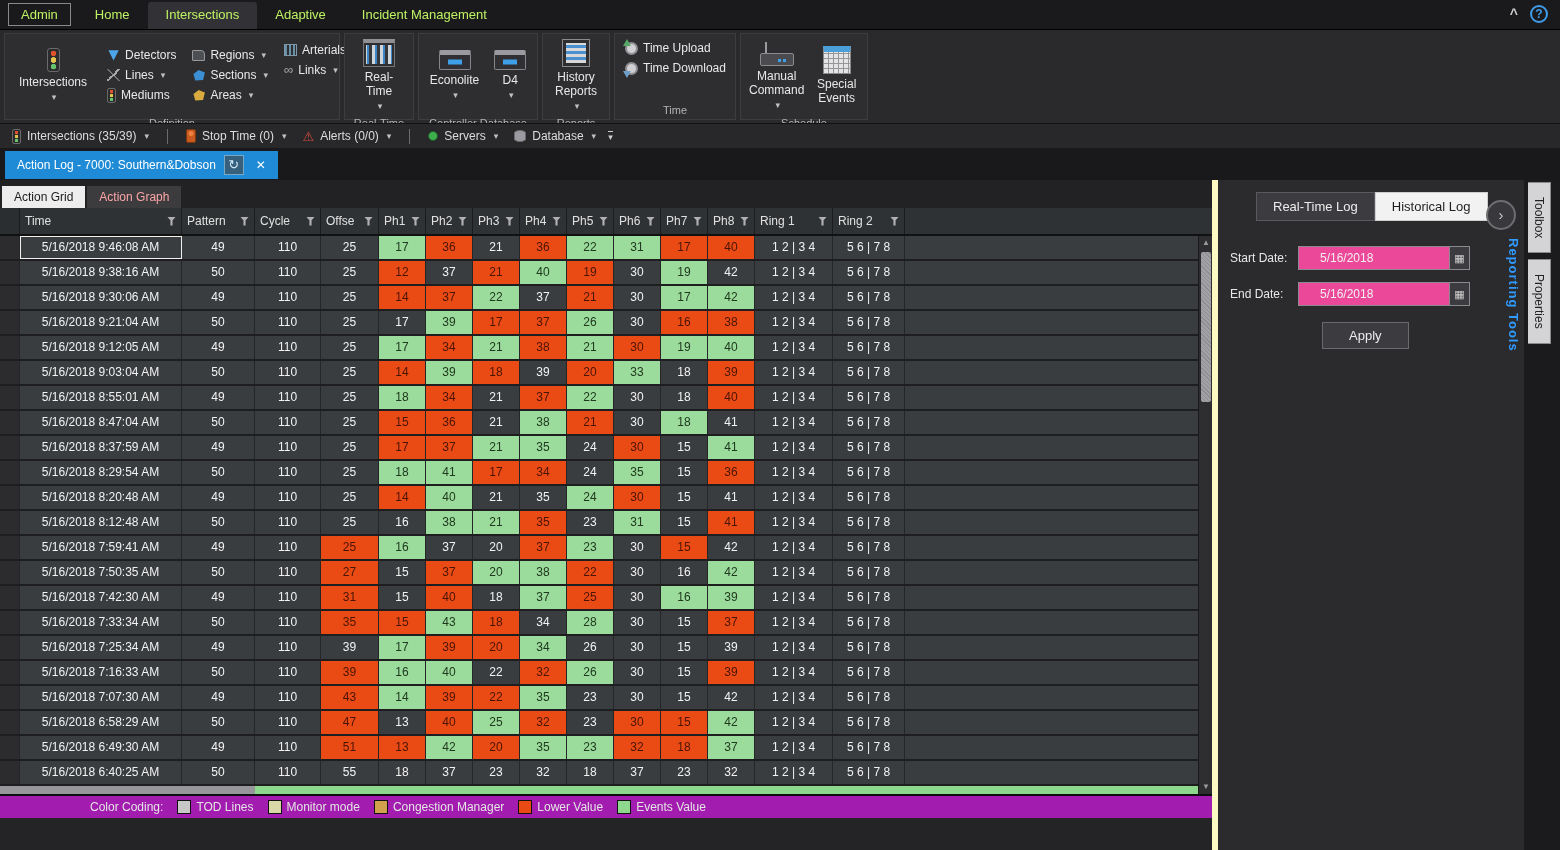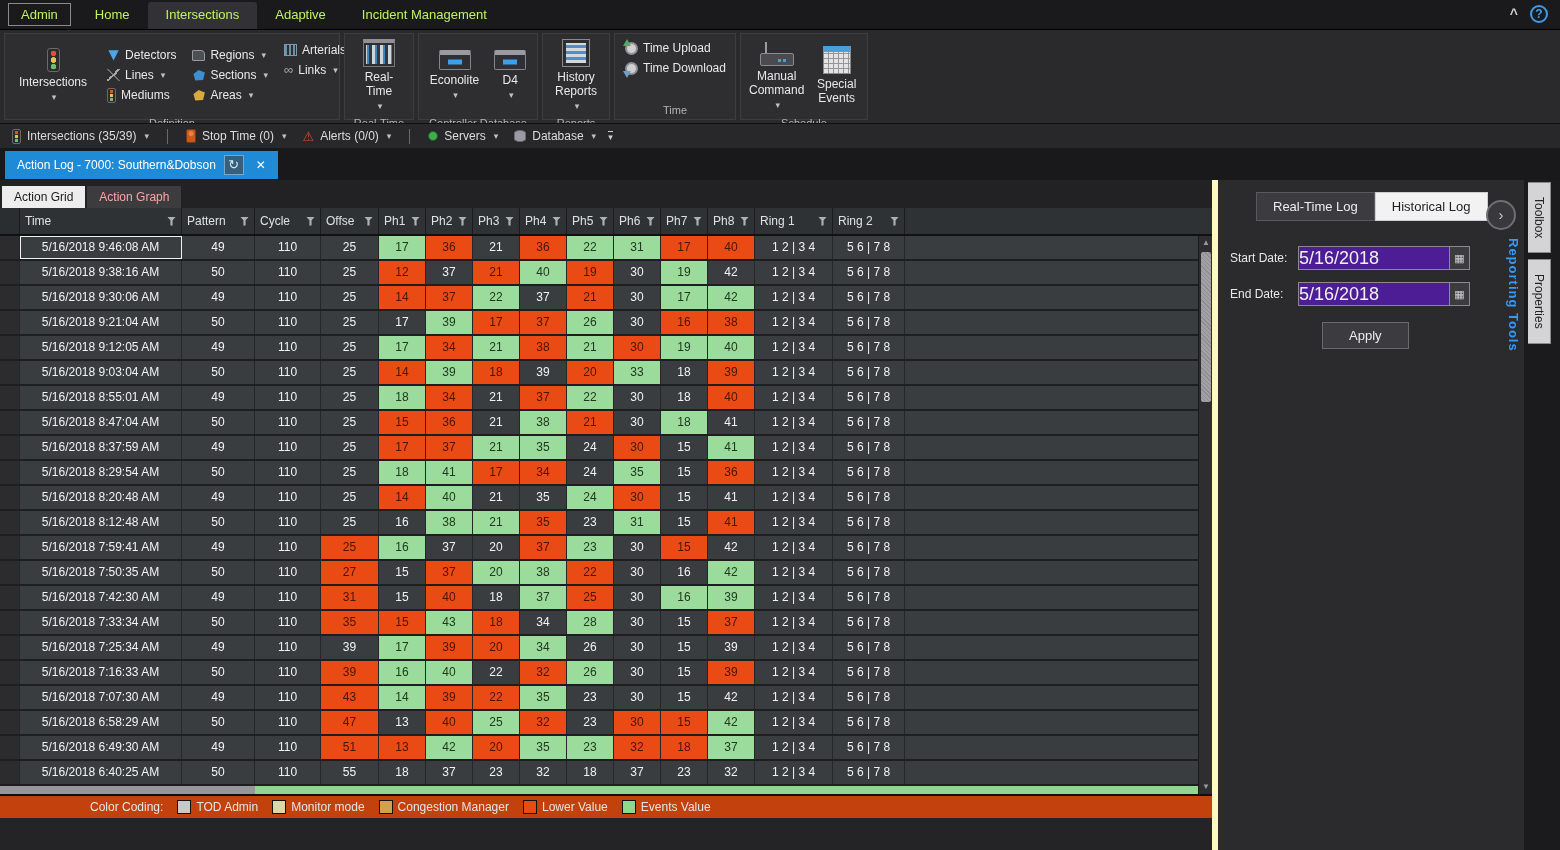--- a/index.html
+++ b/index.html
@@ -141,35 +141,35 @@
   #vscroll { position:absolute; right:0; top:0; width:14px; height:558px; background:#2e2e31; border-left:1px solid #1a1a1c; }
   .sarrow { width:14px; height:14px; color:#9a9a9e; font-size:8px; text-align:center; line-height:14px; }
   .sthumb { position:absolute; top:16px; left:2px; width:10px; height:150px; background:#a2a2a6;
     background-image:repeating-linear-gradient(45deg,rgba(0,0,0,.12) 0 1px,transparent 1px 3px); border-radius:2px; }
   .sarrow.down { position:absolute; bottom:0; }
 
   
   #sliver { height:8px; display:flex; }
   .sl-gray { width:255px; background:#97979b; }
   .sl-green { flex:1; background:#8ed88e; margin-right:14px; }
-  #legend { height:24px; background:#c2410c; border-top:2px solid #0e0e10; display:flex; align-items:center;
+  #legend { height:24px; background:#a21caf; border-top:2px solid #0e0e10; display:flex; align-items:center;
     gap:14px; padding:0 10px 0 90px; color:#e4e4e4; }
   .lgitem { display:flex; align-items:center; gap:5px; }
   .swatch { width:14px; height:14px; border:1px solid #111; display:inline-block; }
 
   
   #sidepanel { flex:1; background:#2b2b2e; border-left:6px solid #fef9c3; position:relative; }
   .log-toggle { position:absolute; top:12px; left:38px; display:flex; }
   .logbtn { padding:6px 16px; font-size:13px; border:1px solid #5a5a5e; }
   .logbtn.dark { background:#3c3c40; color:#ececec; }
   .logbtn.light { background:#f2f2f2; color:#1e1e1e; border-color:#cfcfcf; }
   .daterow { position:absolute; left:12px; display:flex; align-items:center; }
   .daterow .dlabel { width:68px; color:#e8e8e8; font-size:12px; }
-  .datefield { width:152px; height:24px; background:#4c1d95; border:1px solid #8a8a8e; color:#f0f0f0;
-    font-size:18px; padding:0 0; font-family:"Liberation Sans",sans-serif; }
+  .datefield { width:152px; height:24px; background:#ec4899; border:1px solid #8a8a8e; color:#f0f0f0;
+    font-size:12px; padding:0 21px; font-family:"Liberation Sans",sans-serif; }
   .calbtn { width:20px; height:24px; background:#3c3c40; border:1px solid #8a8a8e; border-left:none;
     color:#cfcfcf; text-align:center; line-height:22px; font-size:11px; }
   .applybtn { position:absolute; top:142px; left:104px; padding:5px 26px; background:#3c3c40;
     border:1px solid #6a6a6e; color:#ececec; font-size:13px; }
   .chev-circle { position:absolute; top:20px; right:8px; width:30px; height:30px; border-radius:50%;
     border:2px solid #6e6e72; background:#39393d; color:#c8c8c8; text-align:center; line-height:26px; font-size:15px; }
   .vert-reporting { position:absolute; top:58px; right:3px; writing-mode:vertical-rl; color:#2f9bff;
     font-weight:bold; font-size:13px; letter-spacing:1px; }
 
   
@@ -828,21 +828,21 @@
     </div>
     <div id="sliver">
       <div class="sl-gray"></div>
       <div class="sl-green"></div>
     </div>
     <div id="legend">
       <span>Color Coding:</span>
       <span style="display:flex; gap:14px;">
           <span class="lgitem">
             <span class="swatch" style="background: rgb(200, 200, 200);"></span>
-            <span>TOD Admin</span>
+            <span>TOD Lines</span>
           </span>
           <span class="lgitem">
             <span class="swatch" style="background: rgb(217, 217, 168);"></span>
             <span>Monitor mode</span>
           </span>
           <span class="lgitem">
             <span class="swatch" style="background: rgb(210, 161, 78);"></span>
             <span>Congestion Manager</span>
           </span>
           <span class="lgitem">

